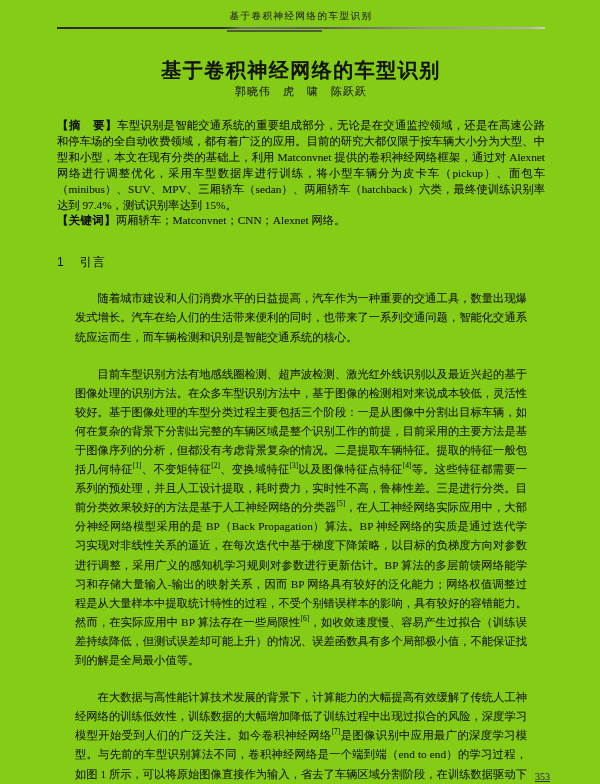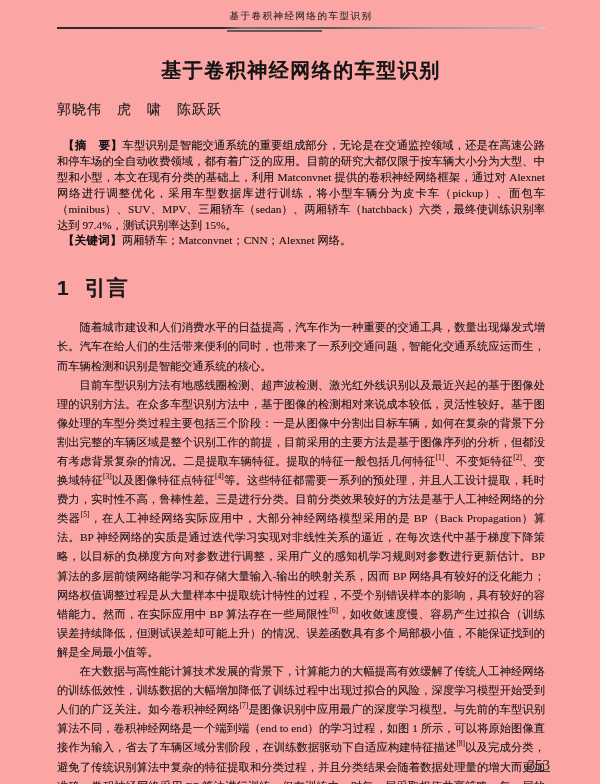--- a/index.html
+++ b/index.html
@@ -1,20 +1,20 @@
 <!DOCTYPE html>
 <html><head>
 <meta charset="utf-8">
 <style>
   html,body { margin:0; padding:0; background:#e8e8e8; }
   .page {
     position:relative;
     width:600px; height:784px;
     margin:0 auto;
-    background:#fca5a5;
+    background:#84cc16;
     box-sizing:border-box;
     padding:10px 55px 0 57px;
     overflow:hidden;
     font-family:"Liberation Serif","DejaVu Serif",serif;
     color:#1d1d1d;
     text-shadow:0 0 0.5px rgba(20,20,20,0.35);
   }
   .running-head {
     text-align:center;
     font-size:9.5px;
@@ -35,62 +35,61 @@
   }
   h1.title {
     font-size:20px;
     font-weight:bold;
     text-align:center;
     letter-spacing:1.5px;
     margin:25px 0 0 0;
     color:#141414;
   }
   .authors {
-    text-align:left;
-    font-size:14px;
+    text-align:center;
+    font-size:11px;
     letter-spacing:1px;
-    margin-top:17px;
     color:#222;
   }
   p.abstract {
     font-size:11.3px;
     line-height:15.9px;
     text-align:justify;
     margin:19px 0 0 0;
     color:#171717;
   }
   p.keywords { margin:0; }
-  .blabel { font-weight:bold; letter-spacing:0.5px; color:#101010;margin-left:6px; }
+  .blabel { font-weight:bold; letter-spacing:0.5px; color:#101010; }
   h2.section-heading {
     font-family:"Liberation Sans","DejaVu Sans",sans-serif;
-    font-size:21px;
-    font-weight:bold;
+    font-size:12px;
+    font-weight:normal;
     letter-spacing:1px;
     margin:25px 0 16px 0;
     color:#1a1a1a;
   }
   h2 .sec-num { margin-right:15px; }
   p.body {
     font-size:11.3px;
     line-height:19.1px;
     text-align:justify;
     text-indent:2em;
-    margin:0;
+    margin:18px;
     color:#1b1b1b;
   }
   p.body sup {
     font-size:7.5px;
     line-height:0;
     vertical-align:super;
     letter-spacing:0;
   }
   .page-number {
     position:absolute;
-    right:50px; bottom:10px;
-    font-size:15px;
+    right:50px; bottom:2px;
+    font-size:10px;
     color:#383838;
     text-decoration:underline;
   }
 </style>
 </head>
 <body>
 
 <div class="page">
 
   <div class="running-head">基于卷积神经网络的车型识别</div>

